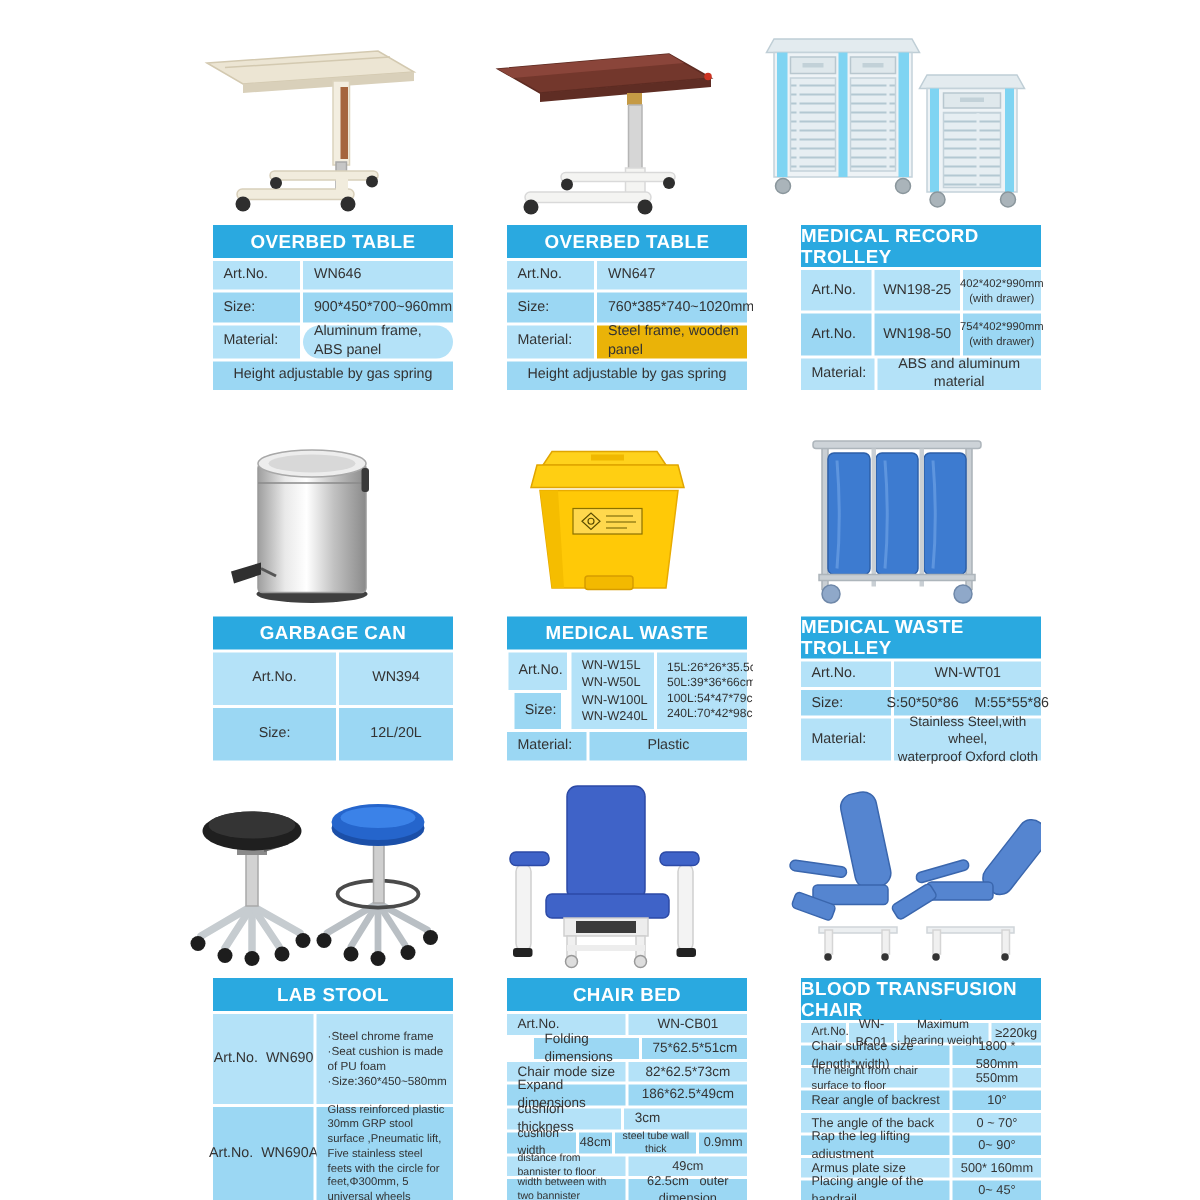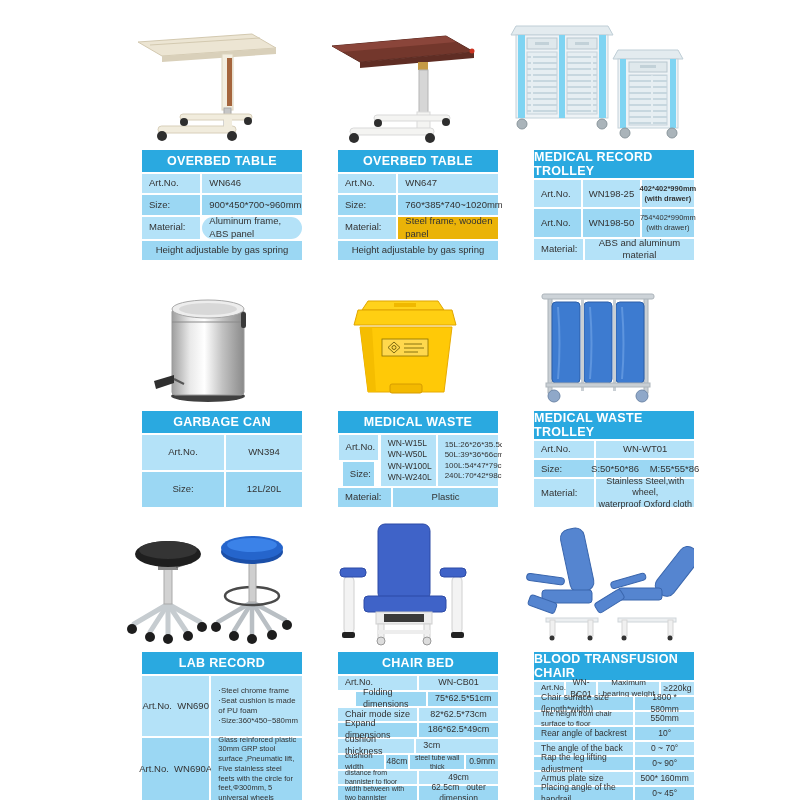--- a/index.html
+++ b/index.html
@@ -142,21 +142,21 @@
         <circle cx="123" cy="133" r="5" fill="#aab4ba" stroke="#8a969c"></circle>
         <circle cx="170" cy="133" r="5" fill="#aab4ba" stroke="#8a969c"></circle>
       </svg>
     </div>
     <div class="spec">
       <div class="thead" style="background: rgb(42, 169, 224); color: rgb(255, 255, 255);">MEDICAL RECORD TROLLEY</div>
       <div class="tbody">
           <div class="trow" style="flex: 1.3 1 0px;">
             <div class="tcell" style="flex: 27 1 0px; background: rgb(180, 226, 248); font-size: 9.5px; color: rgb(51, 51, 51);">Art.No.</div>
             <div class="tcell cc" style="flex: 38 1 0px; background: rgb(180, 226, 248); font-size: 9.5px; color: rgb(51, 51, 51);">WN198-25</div>
-            <div class="tcell cc" style="flex: 35 1 0px; background: rgb(180, 226, 248); font-size: 7.5px; color: rgb(51, 51, 51); font-weight: bold;">402*402*990mm
+            <div class="tcell cc" style="flex: 35 1 0px; background: rgb(180, 226, 248); font-size: 7.5px; color: rgb(51, 51, 51);">402*402*990mm
 (with drawer)</div>
           </div>
           <div class="trow" style="flex: 1.3 1 0px;">
             <div class="tcell" style="flex: 27 1 0px; background: rgb(155, 215, 243); font-size: 9.5px; color: rgb(51, 51, 51);">Art.No.</div>
             <div class="tcell cc" style="flex: 38 1 0px; background: rgb(155, 215, 243); font-size: 9.5px; color: rgb(51, 51, 51);">WN198-50</div>
             <div class="tcell cc" style="flex: 35 1 0px; background: rgb(155, 215, 243); font-size: 7.5px; color: rgb(51, 51, 51);">754*402*990mm
 (with drawer)</div>
           </div>
           <div class="trow" style="flex: 1 1 0px;">
             <div class="tcell" style="flex: 27 1 0px; background: rgb(180, 226, 248); font-size: 9.5px; color: rgb(51, 51, 51);">Material:</div>
@@ -316,21 +316,21 @@
         <ellipse cx="142" cy="84" rx="27" ry="9" fill="none" stroke="#4a4a4a" stroke-width="2.5"></ellipse>
         <rect x="139" y="50" width="7" height="40" fill="#cfcfcf" stroke="#a8a8a8"></rect>
         <rect x="133" y="46" width="19" height="5" fill="#777"></rect>
         <line x1="133" y1="49" x2="120" y2="44" stroke="#666" stroke-width="2"></line>
         <ellipse cx="142" cy="40" rx="31" ry="12" fill="#1b4fa8"></ellipse>
         <ellipse cx="142" cy="36" rx="31" ry="12" fill="#2565cc"></ellipse>
         <ellipse cx="142" cy="33" rx="25" ry="7" fill="#3b82e8"></ellipse>
       </svg>
     </div>
     <div class="spec">
-      <div class="thead" style="background: rgb(42, 169, 224); color: rgb(255, 255, 255);">LAB RECORD</div>
+      <div class="thead" style="background: rgb(42, 169, 224); color: rgb(255, 255, 255);">LAB STOOL</div>
       <div class="tbody">
           <div class="trow" style="flex: 1 1 0px;">
             <div class="tcell cc" style="flex: 44 1 0px; background: rgb(180, 226, 248); font-size: 9.5px; color: rgb(51, 51, 51);">Art.No.&nbsp;&nbsp;WN690</div>
             <div class="tcell" style="flex: 56 1 0px; background: rgb(180, 226, 248); font-size: 7.8px; color: rgb(51, 51, 51);">·Steel chrome frame
 ·Seat cushion is made of PU foam
 ·Size:360*450~580mm</div>
           </div>
           <div class="trow" style="flex: 1.05 1 0px;">
             <div class="tcell cc" style="flex: 44 1 0px; background: rgb(155, 215, 243); font-size: 9.5px; color: rgb(51, 51, 51);">Art.No.&nbsp;&nbsp;WN690A</div>
             <div class="tcell" style="flex: 56 1 0px; background: rgb(155, 215, 243); font-size: 7.5px; color: rgb(51, 51, 51);">Glass reinforced plastic 30mm GRP stool surface ,Pneumatic lift, Five stainless steel feets with the circle for feet,Φ300mm, 5 universal wheels</div>

